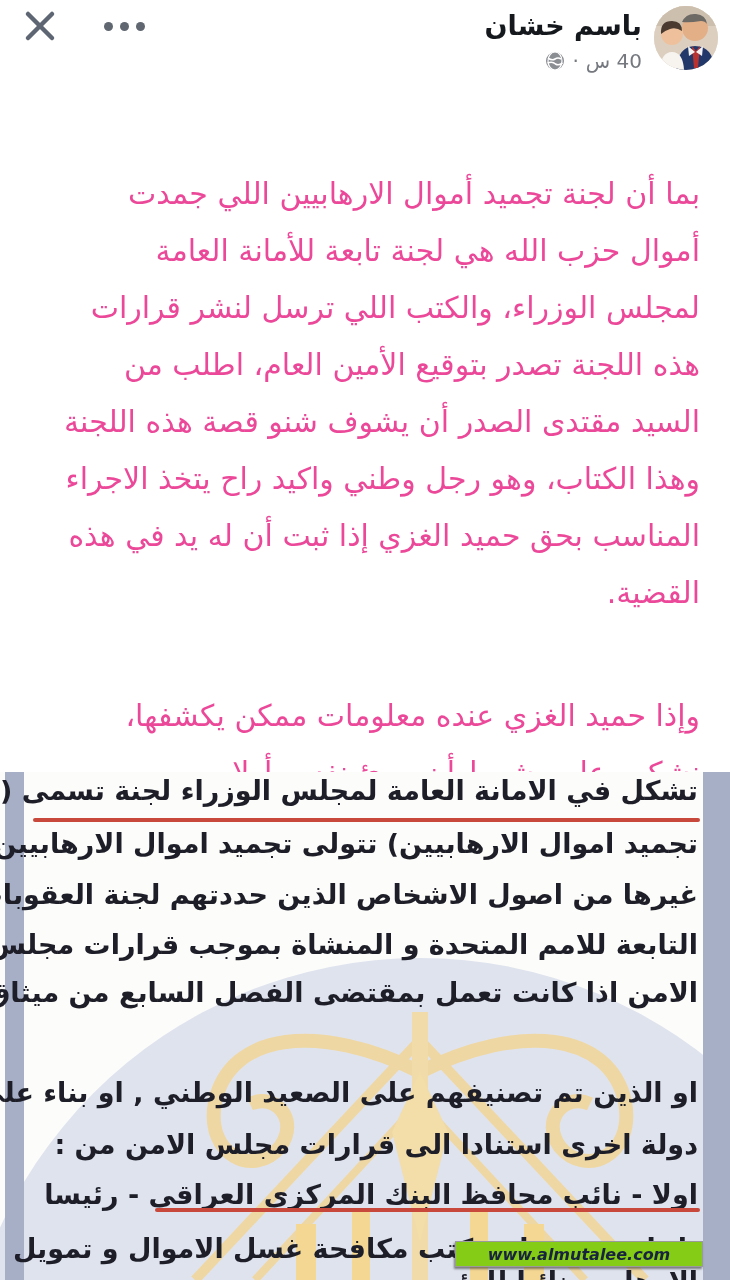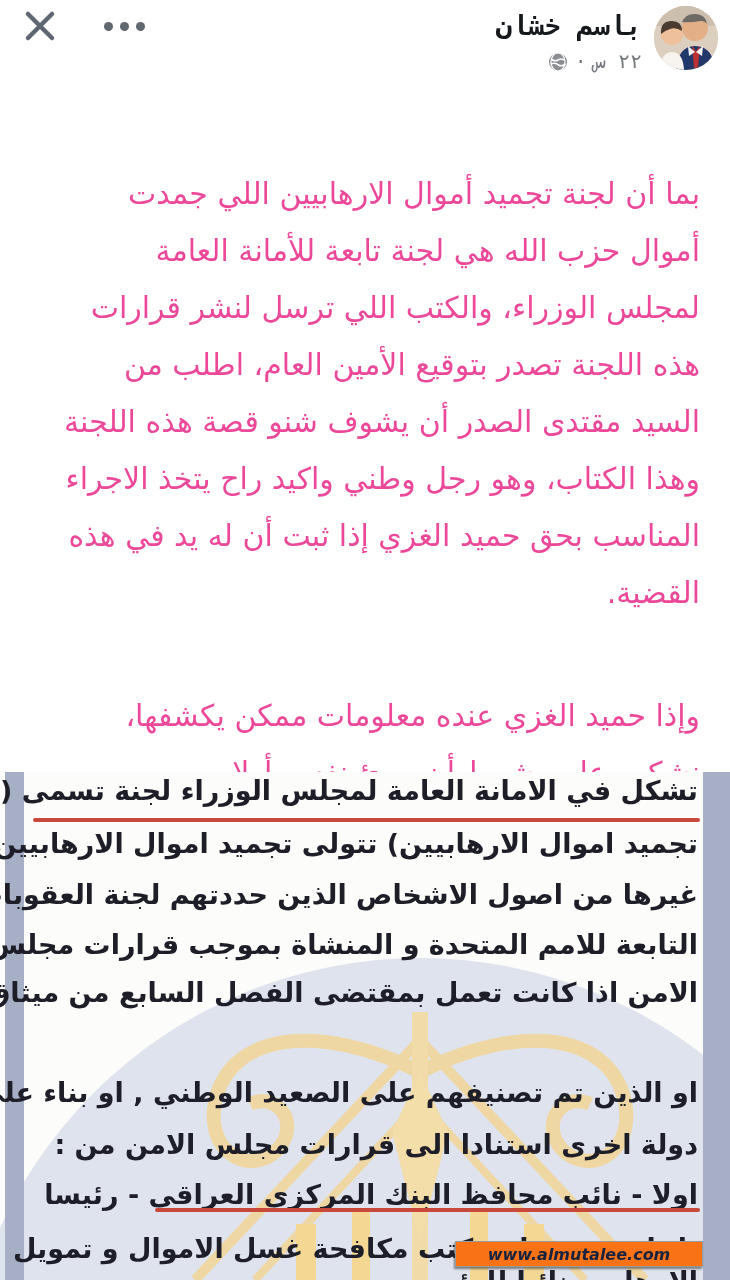--- a/index.html
+++ b/index.html
@@ -1,21 +1,21 @@
 <!DOCTYPE html>
 <html dir="rtl" lang="ar"><head>
 <meta charset="utf-8">
 <style>
   * { margin:0; padding:0; box-sizing:border-box; }
   html,body { width:730px; height:1280px; overflow:hidden; background:#ffffff;
     font-family:"DejaVu Sans", sans-serif; }
   .page { position:relative; width:730px; height:1280px; background:#ffffff; }
 
   
-  .header { position:relative; height:96px;font-family:Liberation Mono, monospace; }
+  .header { position:relative; height:96px; }
   .avatar { position:absolute; top:6px; right:12px; width:64px; height:64px;
     border-radius:50%; overflow:hidden; background:#e6d8c6; }
   .avatar svg { display:block; }
   .author { position:absolute; top:10px; right:88px; font-size:27px; font-weight:bold;
     color:#15181c; white-space:nowrap; }
   .meta { position:absolute; top:49px; right:88px; display:flex; align-items:center;
     gap:7px; color:#75797f; font-size:20px; }
   .meta .globe { width:20px; height:20px; display:inline-block; }
   .close-btn { position:absolute; top:6px; left:20px; width:40px; height:40px;
     display:flex; align-items:center; justify-content:center; cursor:pointer; background:none; border:none; }
@@ -33,21 +33,21 @@
   .doc-image { position:absolute; top:772px; left:0; width:730px; height:508px;
     background:#fcfcfa; overflow:hidden; }
   .strip { position:absolute; top:0; height:100%; background:#a6afc6; }
   .strip.left { left:5px; width:19px; }
   .strip.right { right:0; width:27px; }
   .wm-svg { position:absolute; top:0; left:0; }
   .doc-line { position:absolute; right:32px; font-size:27px; font-weight:bold;
     color:#1d1e28; white-space:nowrap; letter-spacing:0; }
   .underline-red { position:absolute; height:4px; border-radius:2px; }
   .site-watermark { position:absolute; left:455px; top:469px; width:248px; height:26px;
-    background:#f97316; border:1px solid #9a9a9a; box-shadow:-1px 2px 2px rgba(40,40,40,.55);
+    background:#84cc16; border:1px solid #9a9a9a; box-shadow:-1px 2px 2px rgba(40,40,40,.55);
     display:flex; align-items:center; justify-content:center; direction:ltr;
     font-size:16px; font-weight:bold; font-style:italic; color:#18233f; }
 </style>
 </head>
 <body>
 
 <div class="page">
 
   <div class="header">
     <button class="close-btn">
@@ -76,21 +76,21 @@
         <path d="M34 40 l7 6 l-6 4z" fill="#f2f2f2"></path>
         <path d="M49 40 l-7 6 l6 4z" fill="#f2f2f2"></path>
 
         <circle cx="18" cy="28" r="11" fill="#eec19c"></circle>
         <path d="M7 28 q-1 -13 11 -13 q10 0 10 10 q-6 -4 -12 -2 q-6 2 -9 5z" fill="#4a3a30"></path>
         <path d="M6 64 q1 -18 12 -18 q11 0 12 18z" fill="#f7f4f0"></path>
       </svg>
     </div>
     <div class="author">باسم خشان</div>
     <div class="meta">
-      <span>٢٢ س</span>
+      <span>40 س</span>
       <span>·</span>
       <span class="globe">
         <svg width="20" height="20" viewBox="0 0 20 20">
           <circle cx="10" cy="10" r="9" fill="#8a8d92"></circle>
           <path d="M3 7 q4 3 7 1 q3 -2 6 0 M2.5 12 q5 -2 8 1 q3 2 7 -1" stroke="#ffffff" stroke-width="1.6" fill="none"></path>
           <path d="M10 1 a7 9 0 0 0 0 18 a7 9 0 0 0 0 -18" stroke="#ffffff" stroke-width="1.2" fill="none"></path>
         </svg>
       </span>
     </div>
   </div>

